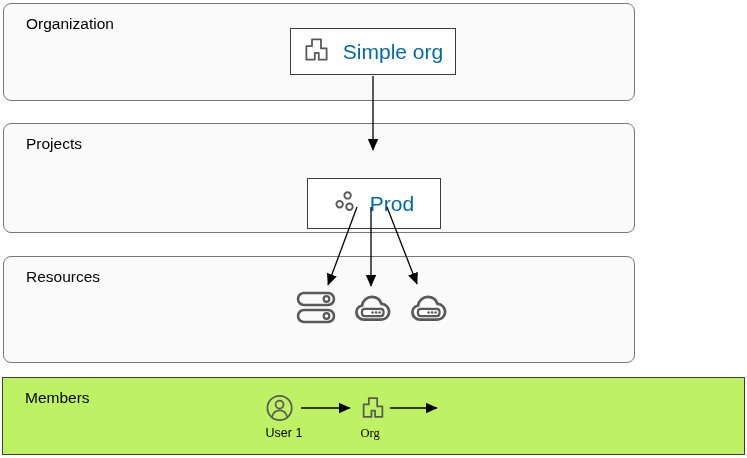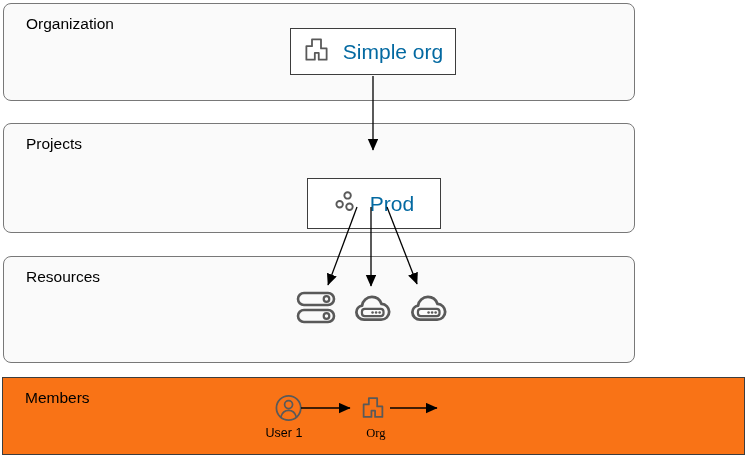--- a/index.html
+++ b/index.html
@@ -31,21 +31,21 @@
   }
   #sec-organization { top: 3px;  height: 98px; }
   #sec-projects     { top: 123px; height: 110px; }
   #sec-resources    { top: 256px; height: 107px; }
   #sec-members {
     position: absolute;
     left: 2px;
     top: 377px;
     width: 743px;
     height: 78px;
-    background: #f97316;
+    background: #bef264;
     border: 1.5px solid #3d3d3d;
     border-radius: 0;
   }
   .node {
     position: absolute;
     background: #ffffff;
     border: 1.5px solid #3d3d3d;
     display: flex;
     align-items: center;
     justify-content: center;
@@ -60,21 +60,21 @@
   .res-icon { position: absolute; }
   #res-server { left: 296px; top: 291px; }
   #res-cloud1 { left: 354px; top: 292px; }
   #res-cloud2 { left: 410px; top: 292px; }
   .member-item {
     position: absolute;
     top: 392px;
     transform: translateX(-50%);
     display: flex;
     flex-direction: column;
-    align-items: flex-end;
+    align-items: flex-start;
   }
   .member-icon-box {
     height: 31px;
     display: flex;
     align-items: center;
     justify-content: center;
   }
   .member-label {
     margin-top: 3px;
     font-size: 12.5px;

